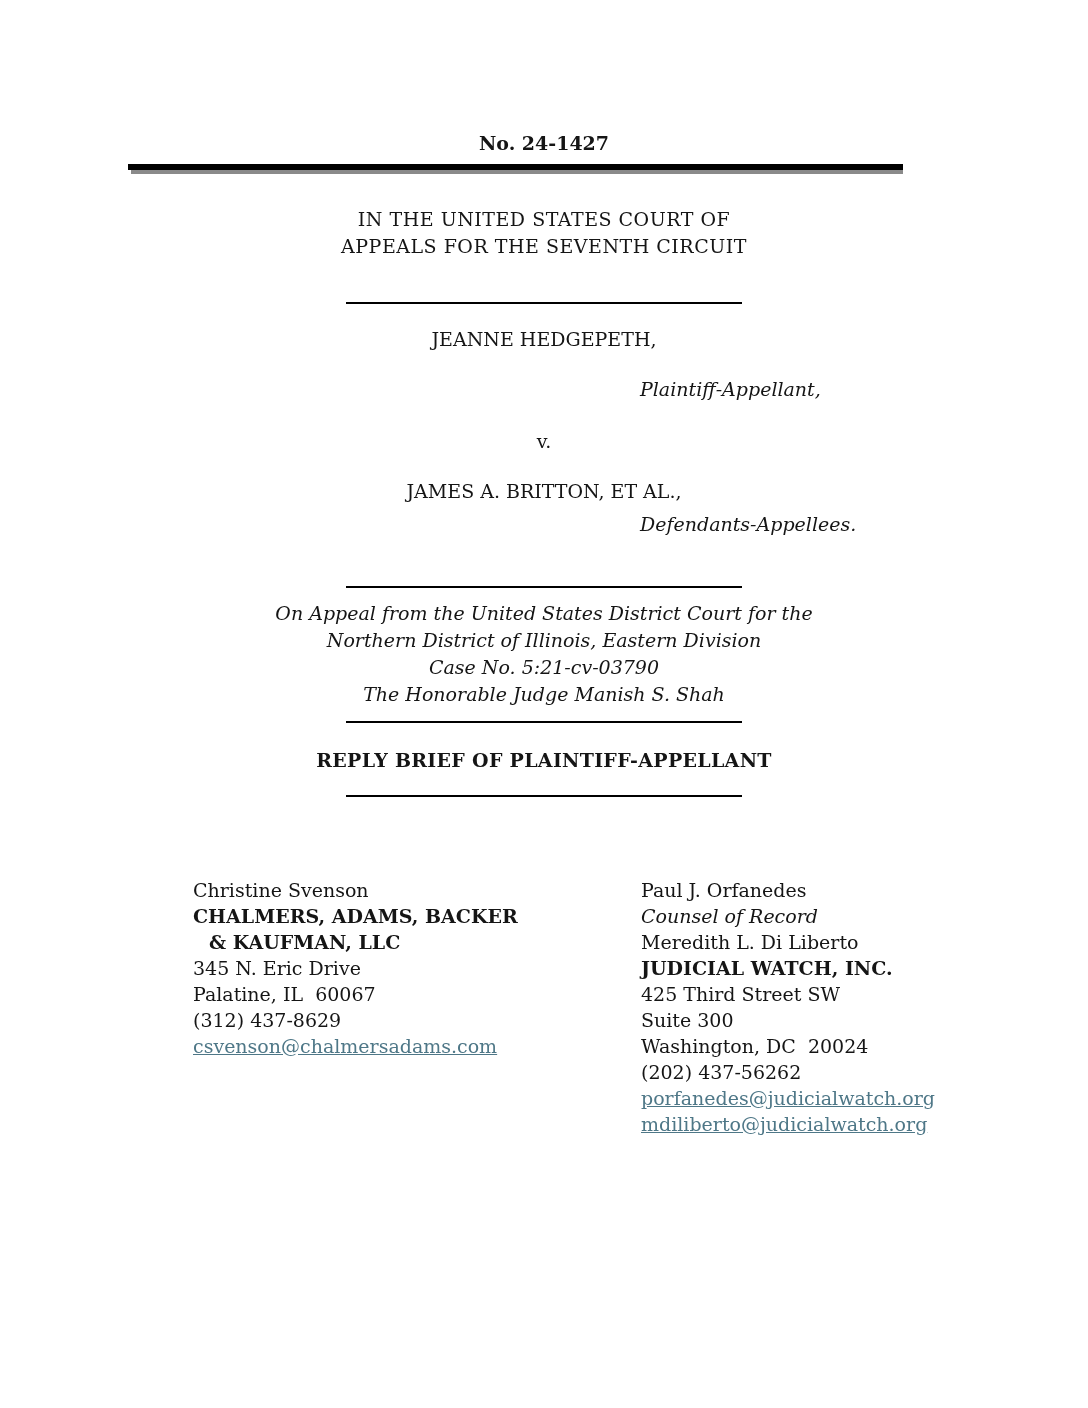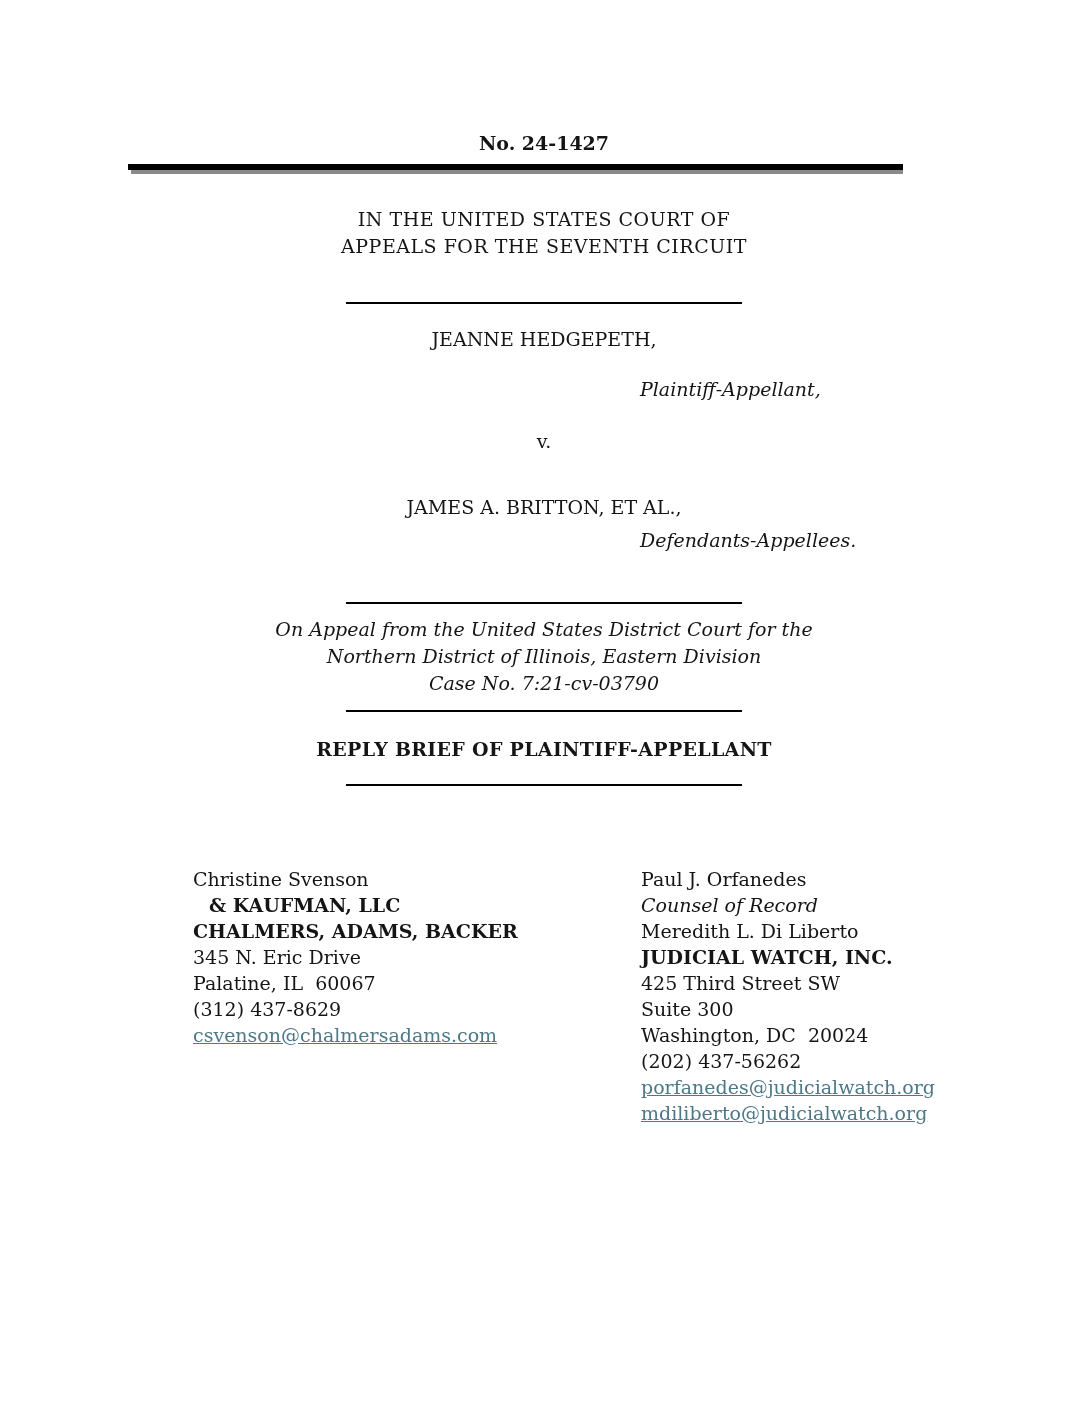--- a/index.html
+++ b/index.html
@@ -48,21 +48,21 @@
 
   .party-name { text-align: center; }
   .party-role {
     margin-left: 640px;
     font-style: italic;
     text-align: left;
   }
   .plaintiff-name { margin-top: 22px; }
   .plaintiff-role { margin-top: 24px; }
   .versus         { margin-top: 26px; text-align: center; }
-  .defendant-name { margin-top: 40px; }
+  .defendant-name { margin-top: 24px; }
   .defendant-role { margin-top: 7px; }
 
   .appeal-block {
     margin-top: 12px;
     text-align: center;
     line-height: 27px;
     font-style: italic;
   }
 
   .brief-title {
@@ -126,35 +126,36 @@
 
   <div class="party-name defendant-name line">JAMES A. BRITTON, ET AL.,</div>
 
   <div class="party-role defendant-role line">Defendants-Appellees.</div>
 
   <div class="sep sep-2"></div>
 
   <div class="appeal-block">
     <div class="line">On Appeal from the United States District Court for the</div>
     <div class="line">Northern District of Illinois, Eastern Division</div>
-    <div class="line">Case No. 7:21-cv-03790</div>
+    <div class="line">Case No. 5:21-cv-03790</div>
+    <div class="line">The Honorable Judge Manish S. Shah</div>
   </div>
 
   <div class="sep sep-3"></div>
 
   <div class="brief-title line">REPLY BRIEF OF PLAINTIFF-APPELLANT</div>
 
   <div class="sep sep-4"></div>
 
   <div class="columns">
 
     <div class="col-left">
       <div class="line">Christine Svenson</div>
+      <div class="line bold">CHALMERS, ADAMS, BACKER</div>
       <div class="line bold indent">&amp; KAUFMAN, LLC</div>
-      <div class="line bold">CHALMERS, ADAMS, BACKER</div>
       <div class="line">345 N. Eric Drive</div>
       <div class="line">Palatine, IL  60067</div>
       <div class="line">(312) 437-8629</div>
       <div class="line email-link">csvenson@chalmersadams.com</div>
     </div>
 
     <div class="col-right">
       <div class="line">Paul J. Orfanedes</div>
       <div class="line italic">Counsel of Record</div>
       <div class="line">Meredith L. Di Liberto</div>

